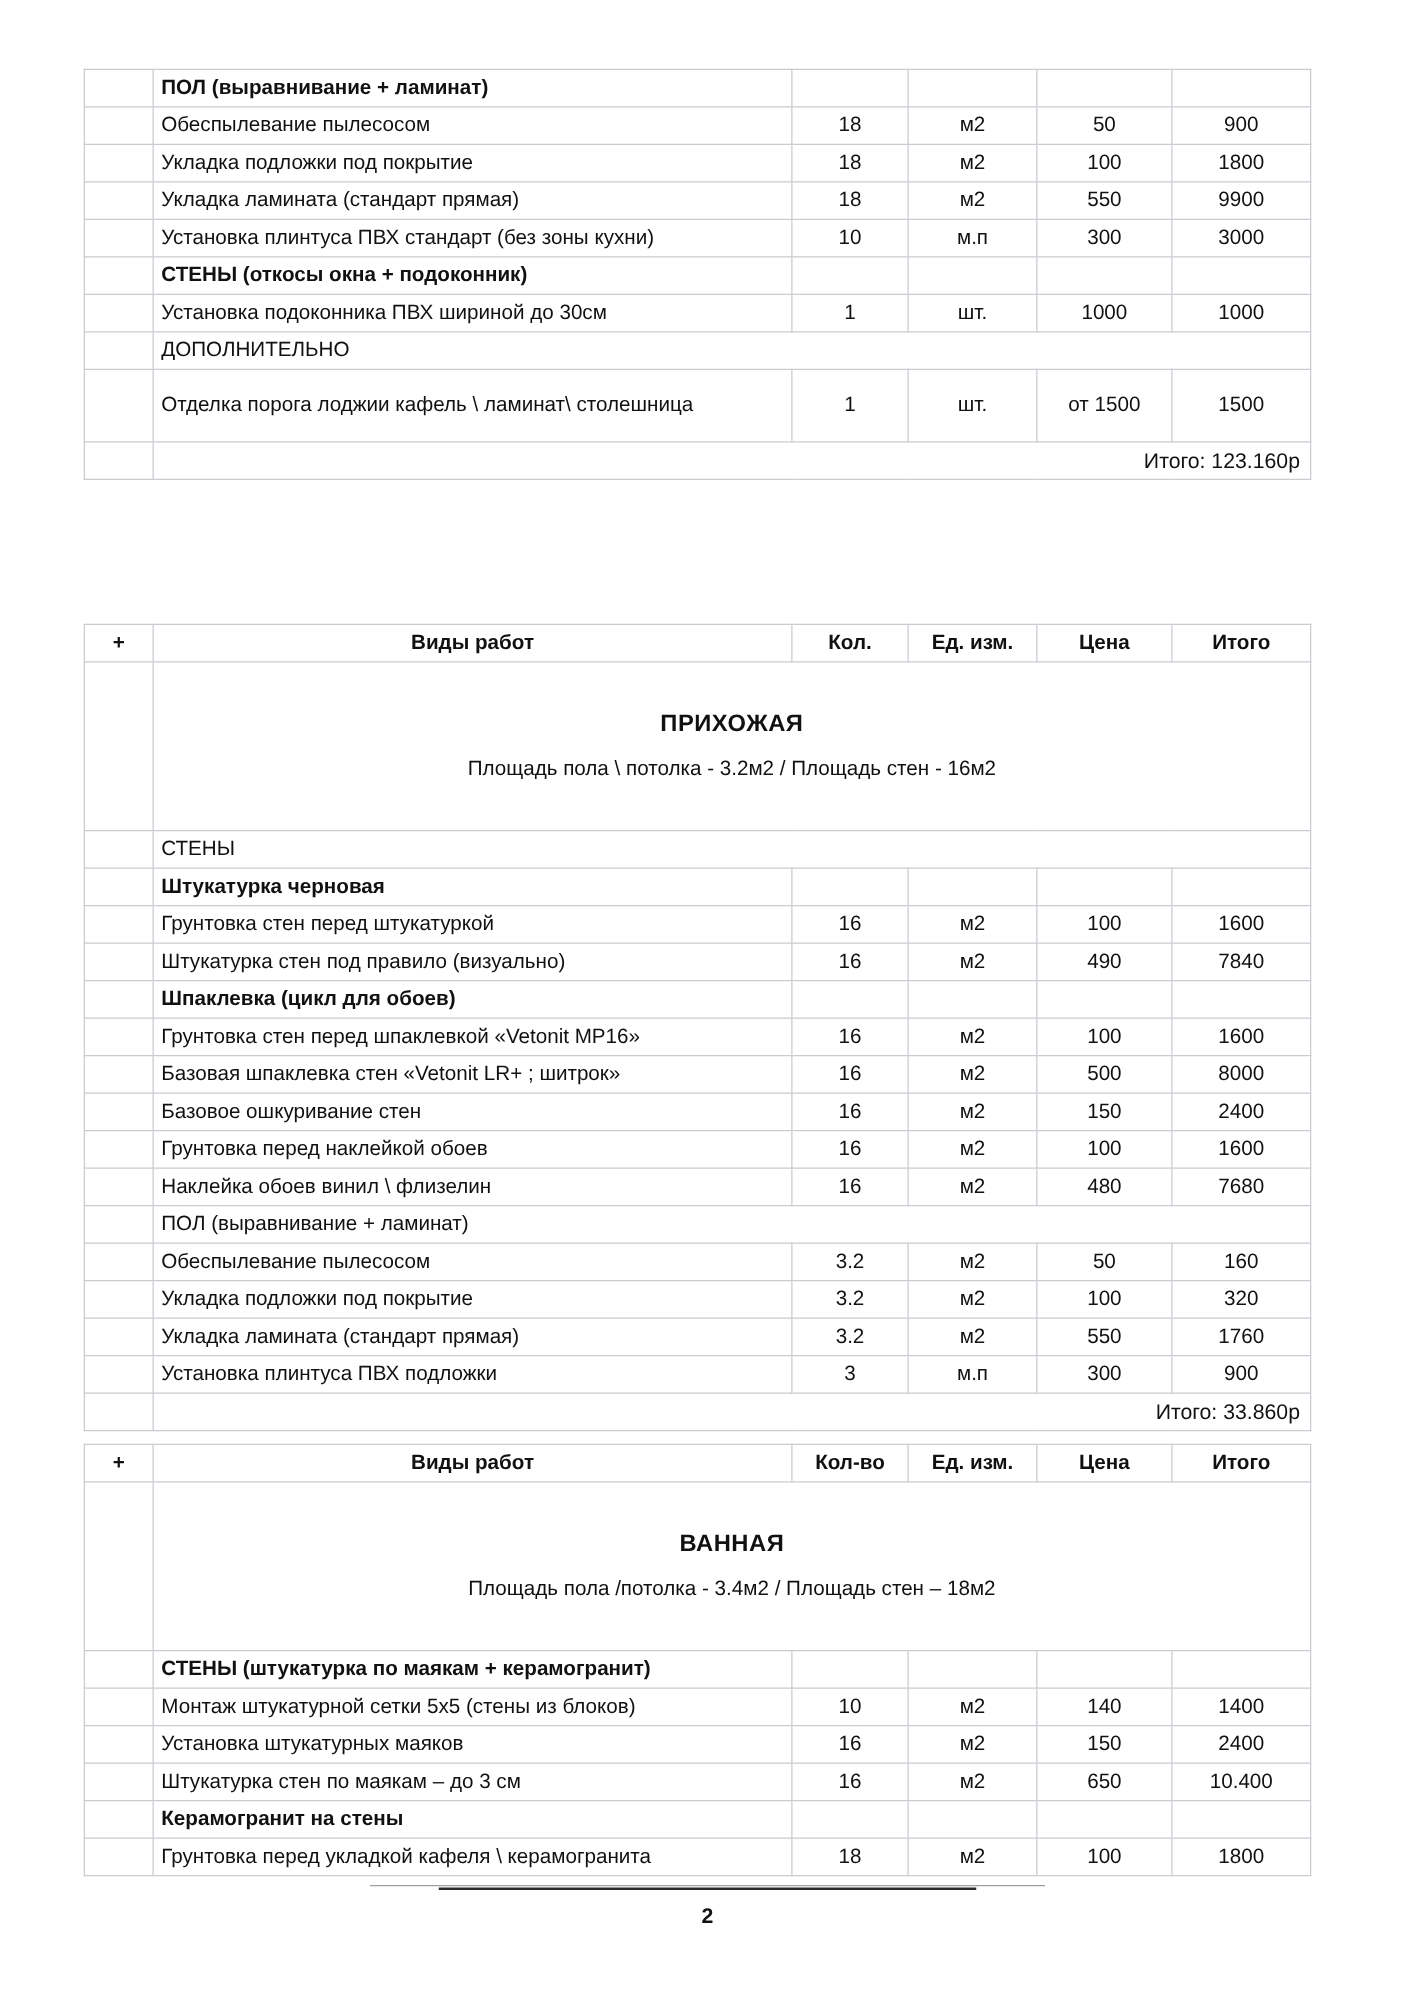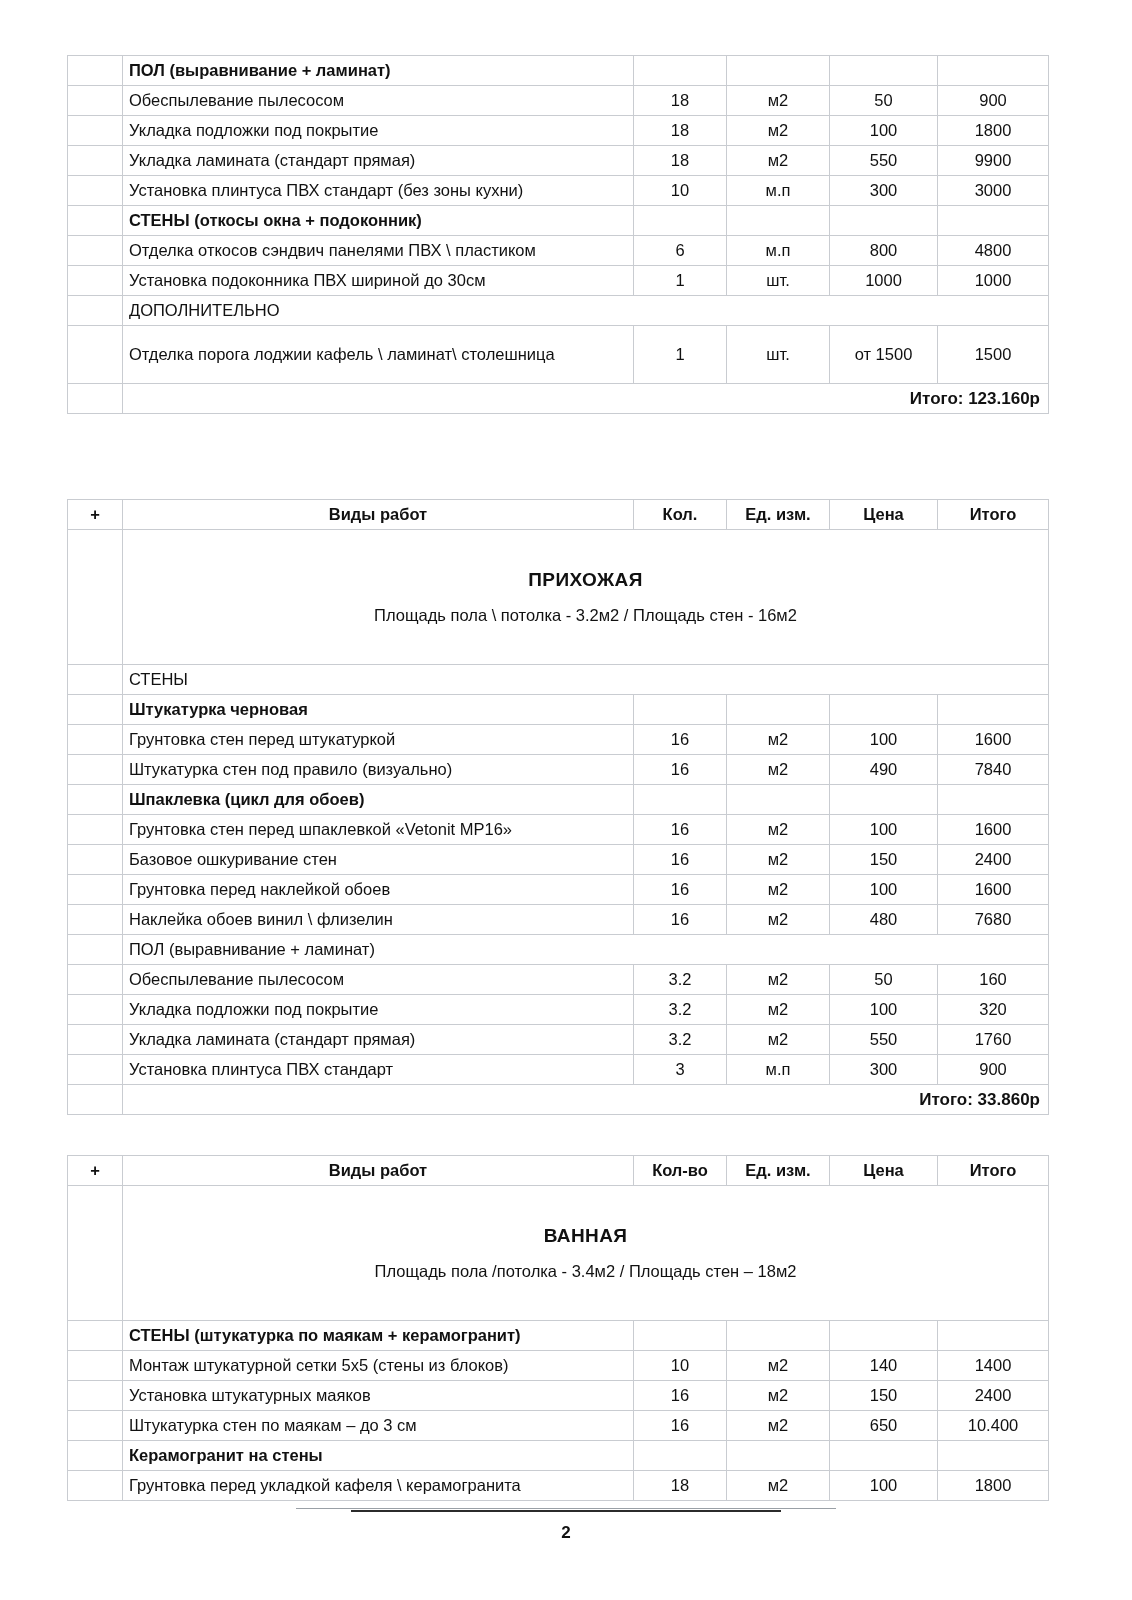--- a/index.html
+++ b/index.html
@@ -70,21 +70,21 @@
     font-weight: bold;
     font-size: 19px;
     letter-spacing: .4px;
     margin-bottom: 16px;
   }
   .room-area { font-size: 16.5px; }
 
   
   .totals td {
     text-align: right;
-    font-weight: bold;
+    font-weight: normal;
     font-size: 17px;
     padding-right: 8px;
   }
 
   .empty-cell { background: #ffffff; }
 
   
   .footer {
     position: absolute;
     left: 0;
@@ -167,28 +167,20 @@
           <td class="cell-num">300</td>
           <td class="cell-num">3000</td>
         </tr>
         <tr class="row-h sect">
           <td class="empty-cell"></td>
           <td class="cell-work">СТЕНЫ (откосы окна + подоконник)</td>
           <td class="empty-cell"></td>
           <td class="empty-cell"></td>
           <td class="empty-cell"></td>
           <td class="empty-cell"></td>
-        </tr>
-        <tr class="row-h">
-          <td class="empty-cell"></td>
-          <td class="cell-work">Отделка откосов сэндвич панелями ПВХ \ пластиком</td>
-          <td class="cell-num">6</td>
-          <td class="cell-num">м.п</td>
-          <td class="cell-num">800</td>
-          <td class="cell-num">4800</td>
         </tr>
         <tr class="row-h">
           <td class="empty-cell"></td>
           <td class="cell-work">Установка подоконника ПВХ шириной до 30см</td>
           <td class="cell-num">1</td>
           <td class="cell-num">шт.</td>
           <td class="cell-num">1000</td>
           <td class="cell-num">1000</td>
         </tr>
         <tr class="row-h sect sect-wide">
@@ -274,20 +266,28 @@
         <tr class="row-h">
           <td class="empty-cell"></td>
           <td class="cell-work">Грунтовка стен перед шпаклевкой «Vetonit МР16»</td>
           <td class="cell-num">16</td>
           <td class="cell-num">м2</td>
           <td class="cell-num">100</td>
           <td class="cell-num">1600</td>
         </tr>
         <tr class="row-h">
           <td class="empty-cell"></td>
+          <td class="cell-work">Базовая шпаклевка стен «Vetonit LR+ ; шитрок»</td>
+          <td class="cell-num">16</td>
+          <td class="cell-num">м2</td>
+          <td class="cell-num">500</td>
+          <td class="cell-num">8000</td>
+        </tr>
+        <tr class="row-h">
+          <td class="empty-cell"></td>
           <td class="cell-work">Базовое ошкуривание стен</td>
           <td class="cell-num">16</td>
           <td class="cell-num">м2</td>
           <td class="cell-num">150</td>
           <td class="cell-num">2400</td>
         </tr>
         <tr class="row-h">
           <td class="empty-cell"></td>
           <td class="cell-work">Грунтовка перед наклейкой обоев</td>
           <td class="cell-num">16</td>
@@ -326,21 +326,21 @@
         <tr class="row-h">
           <td class="empty-cell"></td>
           <td class="cell-work">Укладка ламината (стандарт прямая)</td>
           <td class="cell-num">3.2</td>
           <td class="cell-num">м2</td>
           <td class="cell-num">550</td>
           <td class="cell-num">1760</td>
         </tr>
         <tr class="row-h">
           <td class="empty-cell"></td>
-          <td class="cell-work">Установка плинтуса ПВХ стандарт</td>
+          <td class="cell-work">Установка плинтуса ПВХ подложки</td>
           <td class="cell-num">3</td>
           <td class="cell-num">м.п</td>
           <td class="cell-num">300</td>
           <td class="cell-num">900</td>
         </tr>
         <tr class="row-h totals">
           <td class="empty-cell"></td>
           <td colspan="5">Итого: 33.860р</td>
         </tr>
       </tbody>

